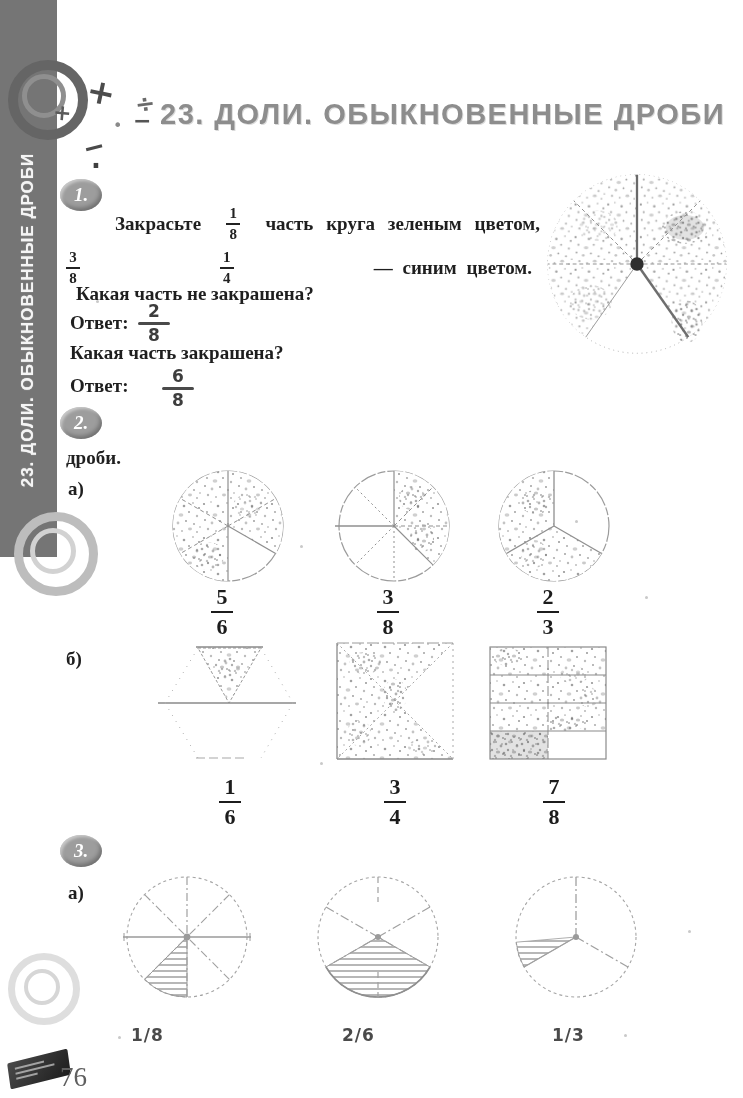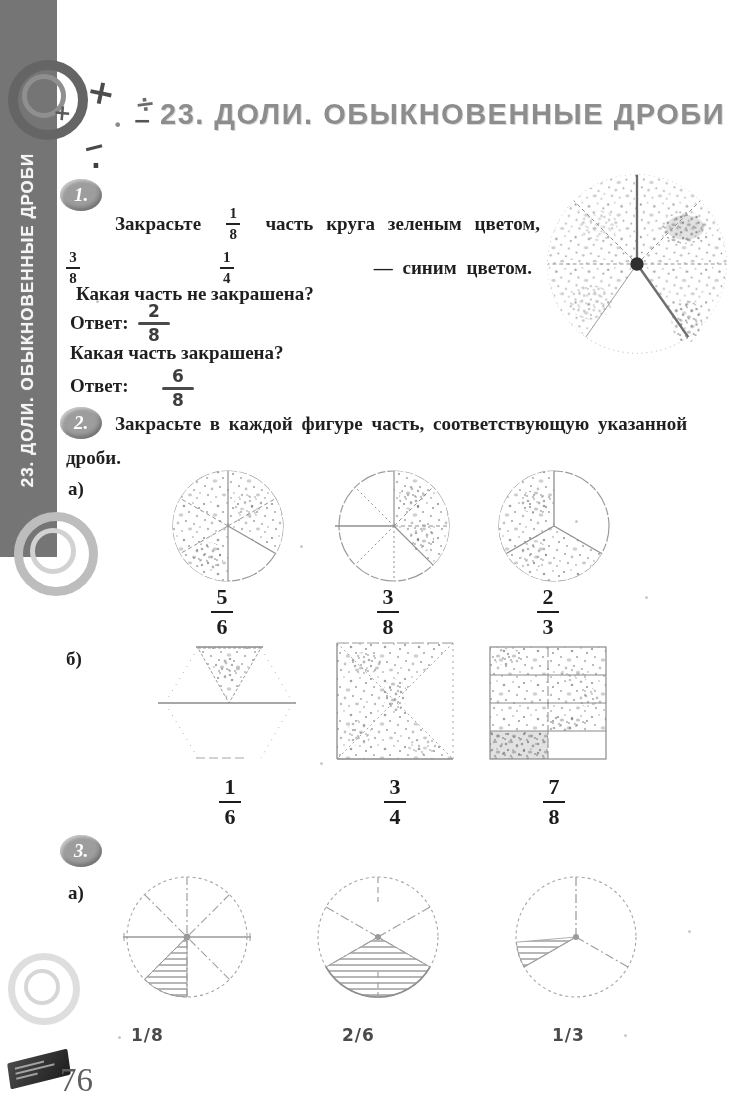--- a/index.html
+++ b/index.html
@@ -61,21 +61,21 @@
     font-family:"DejaVu Sans",sans-serif;color:#3d3d3d;}
   .fracH .n,.fracH .d{font-size:17px;font-weight:800;}
   .fracH .bar{height:3px;background:#4a4a4a;width:32px;margin:2px 0;border-radius:2px;}
 
   .ansH{font-family:"DejaVu Sans",sans-serif;font-weight:800;font-size:17px;
     letter-spacing:1px;color:#4a4a4a;}
 
   .rowlabel{font-size:19px;font-weight:bold;color:#1f1f1f;}
 
   
-  #page-num{left:60px;top:1062px;font-size:33px;color:#5f5f5f;z-index:6;}
+  #page-num{left:60px;top:1062px;font-size:27px;color:#5f5f5f;z-index:6;}
   #stamp{left:8px;top:1056px;width:62px;height:26px;background:linear-gradient(135deg,#4a4a4a,#1d1d1d);
     transform:rotate(-14deg) skewX(-6deg);z-index:5;border-radius:2px;}
   #stamp .l{position:absolute;left:7px;height:2px;background:#bdbdbd;opacity:.8;}
 
   .noise{width:3px;height:3px;border-radius:50%;background:#c9c9c9;}
 </style>
 </head>
 <body>
 
 <div id="page">
@@ -203,21 +203,20 @@
     <line x1="100" y1="100" x2="153.4" y2="176.2" stroke="#6e6e6e" stroke-width="2.6"></line>
     <line x1="100" y1="100" x2="46.6" y2="176.2" stroke="#9a9a9a" stroke-width="1"></line>
     <line x1="100" y1="100" x2="7" y2="100" stroke="#8d8d8d" stroke-width="1" stroke-dasharray="4 3"></line>
     <line x1="100" y1="100" x2="34.2" y2="34.2" stroke="#8d8d8d" stroke-width="1" stroke-dasharray="4 3"></line>
     <circle cx="100" cy="100" r="7" fill="#2f2f2f"></circle>
   </svg>
 
   <div class="abs badge" style="left:60px;top:407px;">
     <span>2.</span>
   </div>
-  <div class="abs t" style="left:115px;top:413px;width:600px;word-spacing:4px;">Закрасьте в каждой фигуре часть, соответствующую указанной</div>
   <div class="abs t" style="left:66px;top:447px;">дроби.</div>
 
   <div class="abs rowlabel" style="left:68px;top:478px;">а)</div>
 
   <svg class="abs" style="left:168px;top:466px;" width="120" height="120" viewBox="0 0 120 120">
     <circle cx="60" cy="60" r="55" fill="none" stroke="#9b9b9b" stroke-width="1.2" stroke-dasharray="16 2 8 2"></circle>
     <path d="M60,60 L60,115 A55,55 0 1 1 107.6,87.5 Z" fill="url(#speck)"></path>
     <ellipse cx="40" cy="90" rx="16" ry="14" fill="url(#speckd)" opacity=".7"></ellipse>
     <ellipse cx="80" cy="40" rx="15" ry="12" fill="url(#speckd)" opacity=".5"></ellipse>
     <line x1="60" y1="60" x2="60" y2="5" stroke="#8f8f8f" stroke-width="1.2"></line>

